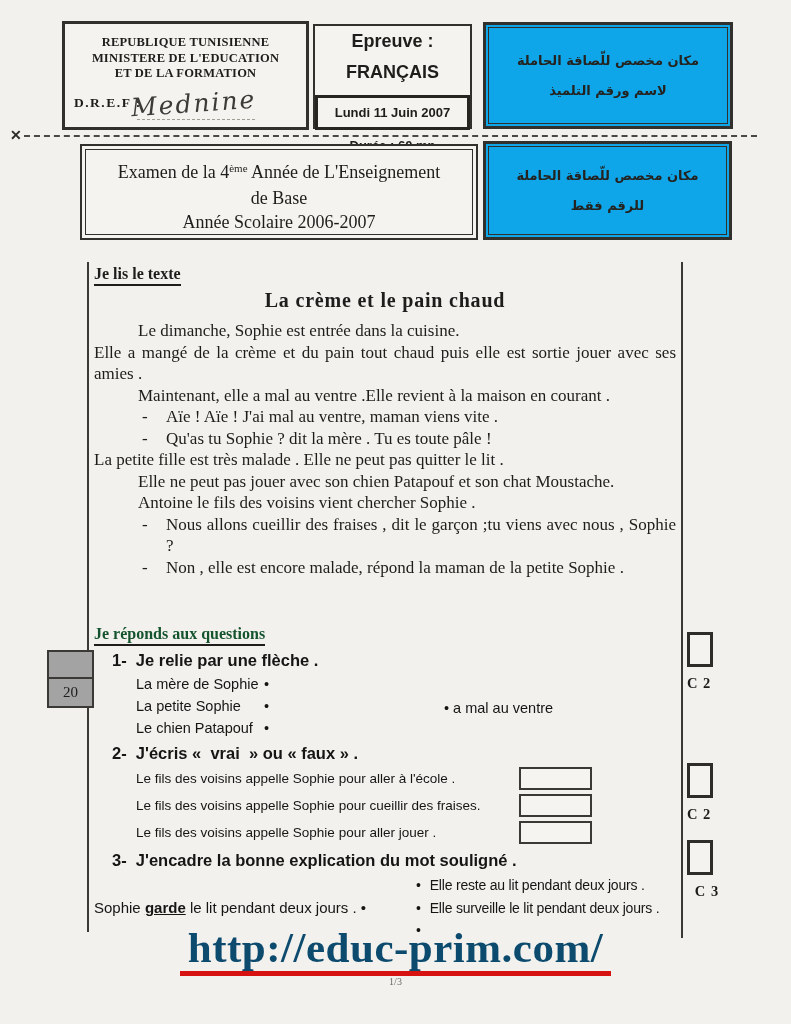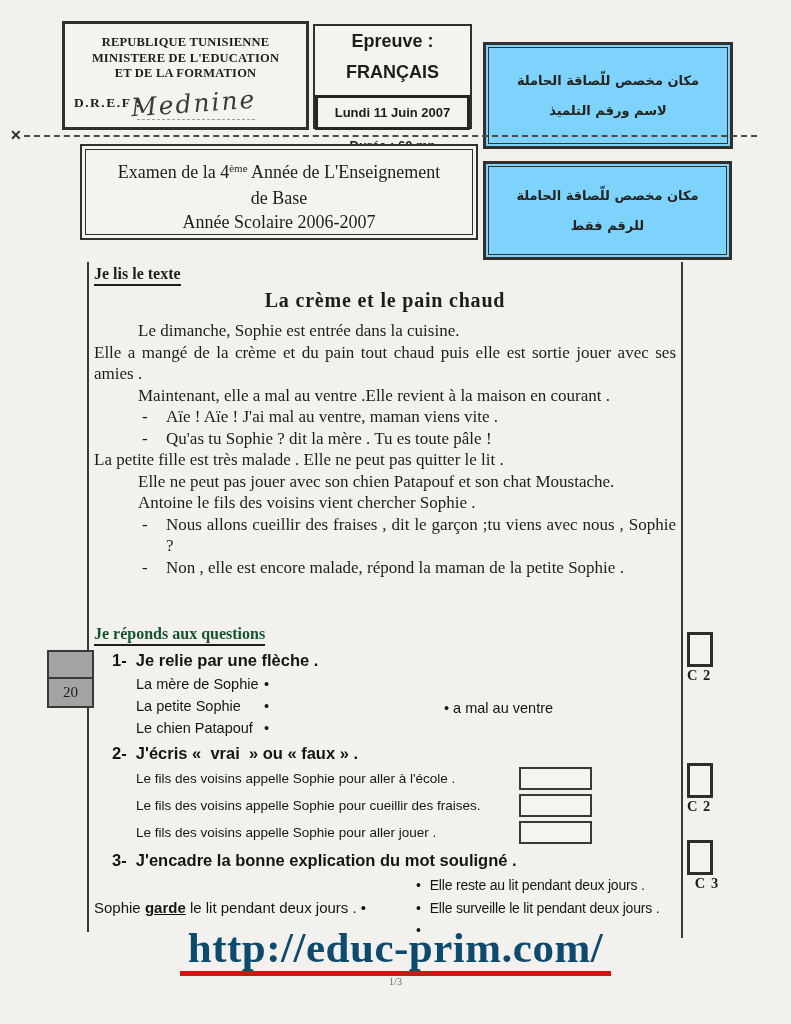--- a/index.html
+++ b/index.html
@@ -27,21 +27,21 @@
   .exam-info{
     position:absolute; left:313px; top:24px; width:159px; height:105px;
     border:2px solid #31302d; background:#f4f3ef; text-align:center;
     font-family:"Liberation Sans", sans-serif; font-weight:bold;
     display:flex; flex-direction:column;
   }
   .cell-subject{ flex:0 0 33px; font-size:18px; line-height:31px; }
   .cell-date{ flex:0 0 35px; font-size:13px; line-height:29px; border:3px solid #26251f;margin-top:7px; }
   .cell-duration{ flex:1; font-size:13px; line-height:32px; }
 
-  .arabic-box{ position:absolute; background:#7dd3fc; border:3px solid #31302d;margin-top:20px; }
+  .arabic-box{ position:absolute; background:#0ea5e9; border:3px solid #31302d; }
   .arabic-box .inner{ position:absolute; inset:2px; border:1px solid #31302d; }
   .arabic-box .txt{
     position:relative; height:100%; display:flex; flex-direction:column; justify-content:center;
     gap:15px; direction:rtl; text-align:center;
     font-family:"DejaVu Sans", sans-serif; font-weight:bold; font-size:13px; color:#24231f;
   }
   .arabic-top{ left:483px; top:22px; width:250px; height:107px; }
   .arabic-bottom{ left:483px; top:141px; width:249px; height:99px; }
 
   
@@ -90,21 +90,21 @@
   .stem-word{ font-weight:bold; text-decoration:underline; }
 
   
   .score{ position:absolute; left:47px; top:650px; width:47px; height:58px;
     border:2px solid #3a3935; background:#a3a3a3; }
   .score .top{ height:27px; border-bottom:2px solid #3a3935; }
   .score .bottom{ height:27px; text-align:center; font-size:15px; line-height:26px; }
 
   .comp{ position:absolute; left:687px; width:40px; }
   .comp .box{ width:26px; height:35px; border:3px solid #2e2d2a; background:#f4f3ef; }
-  .comp .lbl{ font-weight:bold; font-size:14.5px; letter-spacing:1px; margin-top:0; }
+  .comp .lbl{ font-weight:bold; font-size:14.5px; letter-spacing:1px; margin-top:8px; }
   .comp1{ top:632px; } .comp2{ top:763px; } .comp3{ top:840px;text-align:center; }
 
   
   .footer{ position:absolute; left:0; top:925px; width:100%; text-align:center; }
   .url{
     display:inline-block; color:#0c4a6e; font-weight:bold; font-size:43px; line-height:1.05;
     border-bottom:5px solid #d61310; padding:0 8px 1px; letter-spacing:.5px; text-decoration:none;
   }
   .pageno{ font-size:10px; color:#6b6a66; margin-top:0; }
 </style>

